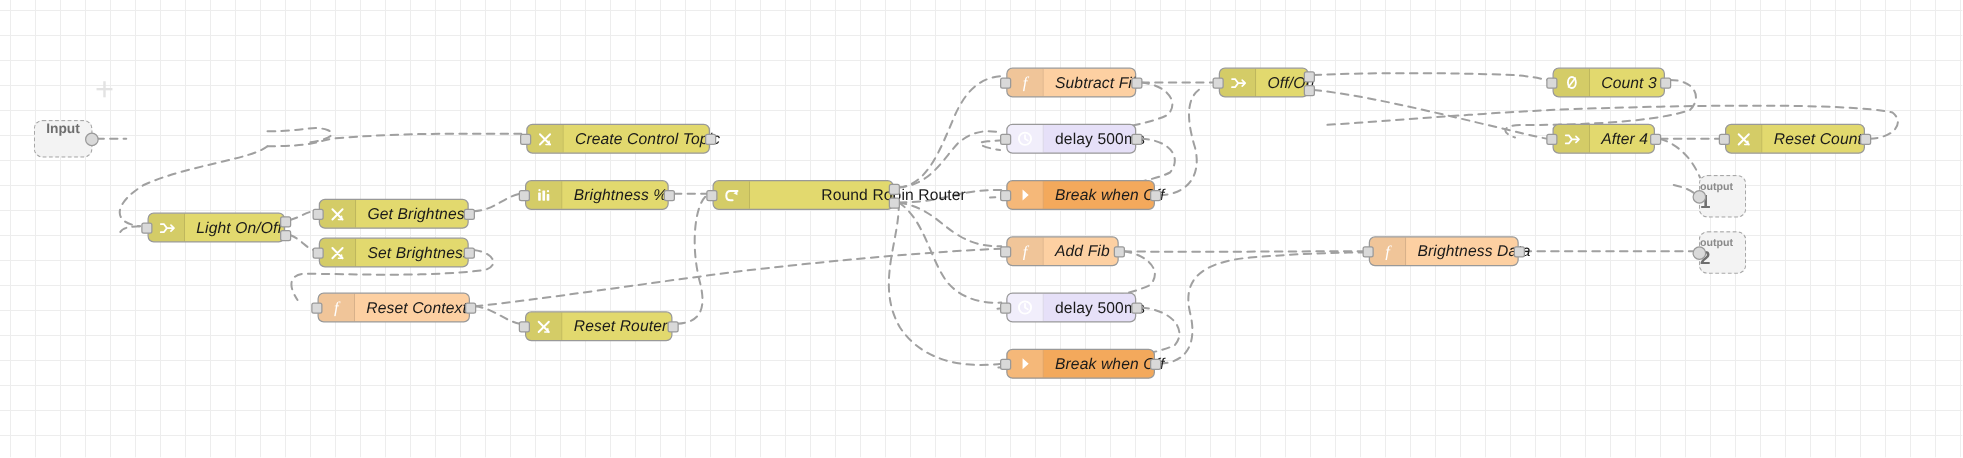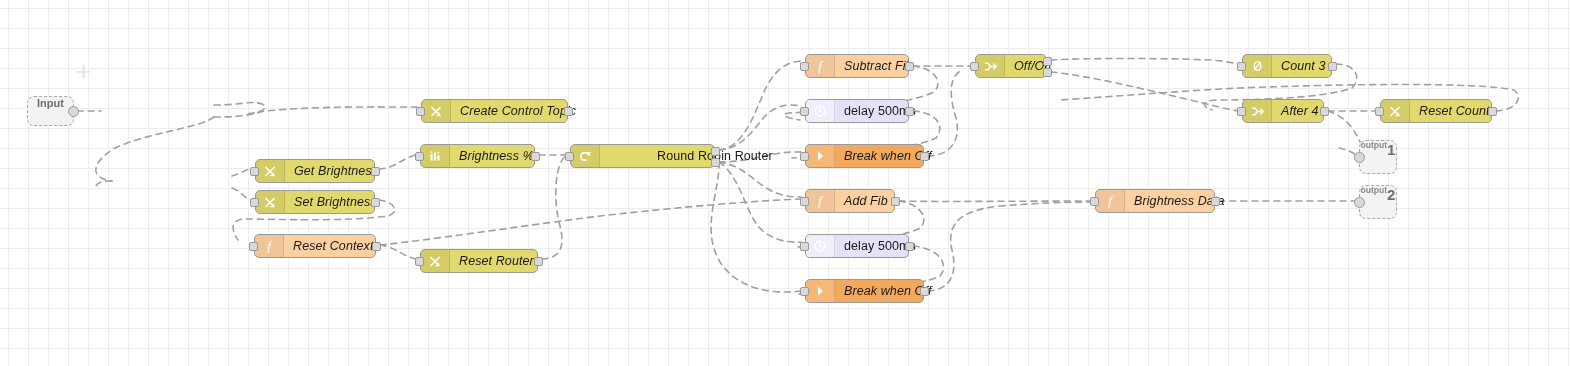--- a/index.html
+++ b/index.html
@@ -109,21 +109,21 @@
     padding: 0 9px;
   }
   .linknode .link-label {
     font-size: 11px;
     color: #6e6e6e;
     font-style: normal;
   }
   .linknode.link-out {
     width: 38px;
     height: 34px;
-    flex-direction: row;
+    flex-direction: column;
     justify-content: center;
     line-height: 1;
   }
   .linknode.link-out .small {
     font-size: 8.5px;
     color: #8a8a8a;
   }
   .linknode.link-out .big {
     font-size: 15px;
     color: #6e6e6e;
@@ -227,20 +227,32 @@
       <path d="M1339,148 C1348,150 1352,152 1356,155"></path>
     </g>
   </svg>
 
   <div class="linknode link-in" style="left:27px; top:96px;">
     <span class="link-label">Input</span>
     <span class="linkport" style="right:-6px; top:9px;"></span>
   </div>
 
 
+  <div class="node pal-switch" style="left:118px; top:170px; width:110px;">
+    <span class="icon-box">
+      <svg width="13" height="13" viewBox="0 0 16 16">
+          <path d="M2 4h3l3 4h6M2 12h3l3-4h6" stroke="#fff" stroke-width="1.8" fill="none" stroke-linecap="round"></path>
+          <path d="M12 5l3 3-3 3" stroke="#fff" stroke-width="1.6" fill="none" stroke-linecap="round" stroke-linejoin="round"></path>
+        </svg>
+    </span>
+    <span class="label">Light On/Off</span>
+    <span class="port in" style="top:7px;"></span>
+    <span class="port out" style="top:2px;"></span>
+    <span class="port out" style="top:13px;"></span>
+  </div>
 
   <div class="node pal-change" style="left:255px; top:159px; width:120px;">
     <span class="icon-box">
       <svg width="14" height="13" viewBox="0 0 16 16">
           <path d="M3 3l10 10M13 3L3 13" stroke="#fff" stroke-width="1.9" stroke-linecap="round"></path>
           <path d="M12 10v3h-3" stroke="#fff" stroke-width="1.6" fill="none" stroke-linecap="round" stroke-linejoin="round"></path>
         </svg>
     </span>
     <span class="label">Get Brightness</span>
     <span class="port in" style="top:7px;"></span>

